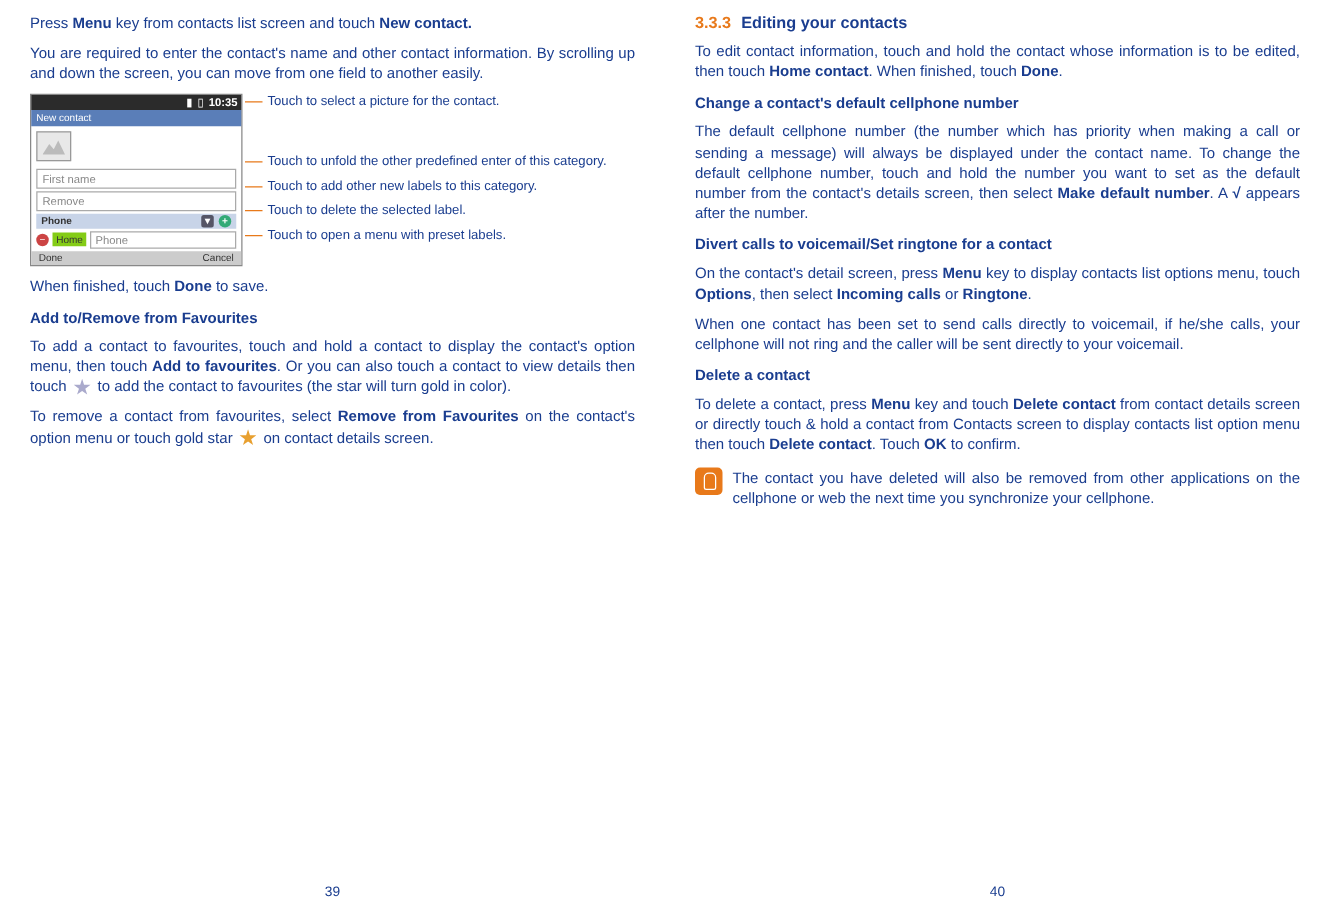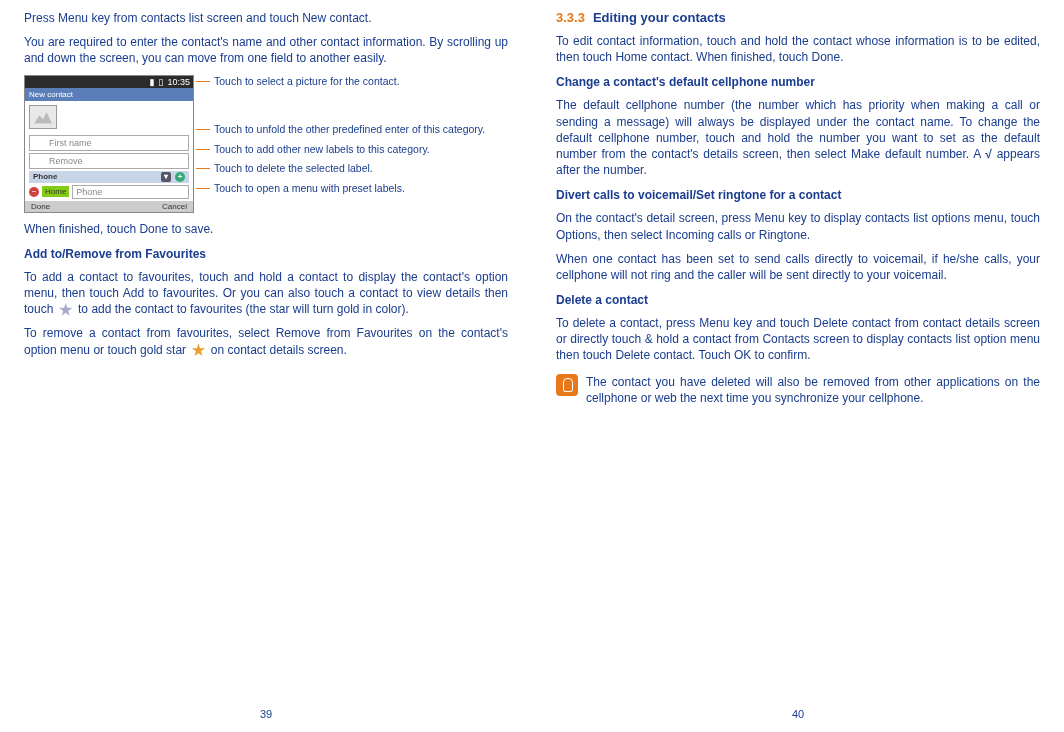--- a/index.html
+++ b/index.html
@@ -1,30 +1,30 @@
 <!DOCTYPE html>
 <html><head>
 <meta charset="utf-8">
 <style>
 *{margin:0;padding:0;box-sizing:border-box}
 body{font-family:Arial,Helvetica,sans-serif;font-size:12px;background:#fff;color:#1a3d8f;width:1064px;height:732px;display:flex}
 .page{width:532px;padding:10px 24px 8px}
 .sec-num{color:#e8791a;font-weight:bold;font-size:13px;margin-right:8px}
 h2{font-size:13px;font-weight:bold;margin-bottom:8px;display:flex;align-items:baseline}
 p{margin-bottom:8px;line-height:1.35;text-align:justify}
-.b{font-weight:normal}
+.b{font-weight:bold}
 h3{font-size:12px;font-weight:bold;margin:10px 0 8px}
 .shot-wrap{display:flex;align-items:flex-start;margin:8px 0}
 .shot{width:170px;border:1px solid #888;font-size:9px;background:#fff;position:relative}
 .sb{background:#2b2b2b;color:#fff;display:flex;justify-content:flex-end;padding:1px 3px;gap:4px}
 .titlebar{background:#5a7eb8;color:#fff;padding:2px 4px;font-weight:normal;font-size:8px}
 .pic-row{display:flex;align-items:center;padding:4px;gap:4px}
 .pic{width:28px;height:24px;border:1px solid #999;background:#e8e8e8;position:relative}
 .pic::after{content:"";position:absolute;top:4px;left:4px;width:18px;height:14px;background:#bbb;clip-path:polygon(0 100%,30% 40%,50% 70%,70% 20%,100% 100%)}
-.fld{border:1px solid #aaa;margin:2px 4px;padding:2px 19px;color:#888;background:#fff;font-size:9px}
+.fld{border:1px solid #aaa;margin:2px 4px;padding:2px 4px;color:#888;background:#fff;font-size:9px}
 .lab{background:#c8d4e8;margin:2px 4px;padding:1px 4px;font-size:8px;color:#333;font-weight:bold;display:flex;justify-content:space-between;align-items:center}
 .chev{width:10px;height:10px;background:#556;border-radius:2px;color:#fff;display:inline-flex;align-items:center;justify-content:center;font-size:8px}
 .plus{width:10px;height:10px;border-radius:50%;background:#3a7;color:#fff;display:inline-flex;align-items:center;justify-content:center;font-size:8px;margin-left:4px}
 .minus{width:10px;height:10px;border-radius:50%;background:#c44;color:#fff;display:inline-flex;align-items:center;justify-content:center;font-size:8px}
 .pr{display:flex;align-items:center;margin:2px 4px;gap:3px}
 .pr .pfld{flex:1;border:1px solid #aaa;padding:1px 3px;color:#888;font-size:9px}
 .prl{background:#84cc16;padding:1px 3px;font-size:8px;color:#333;display:inline-block}
 .bbar{background:#ccc;display:flex;justify-content:space-between;padding:1px 6px;font-size:8px;color:#333;margin-top:2px}
 .annot{margin-left:8px;font-size:10.5px;line-height:1.2}
 .annot div{margin-bottom:7px;position:relative;padding-left:12px}

